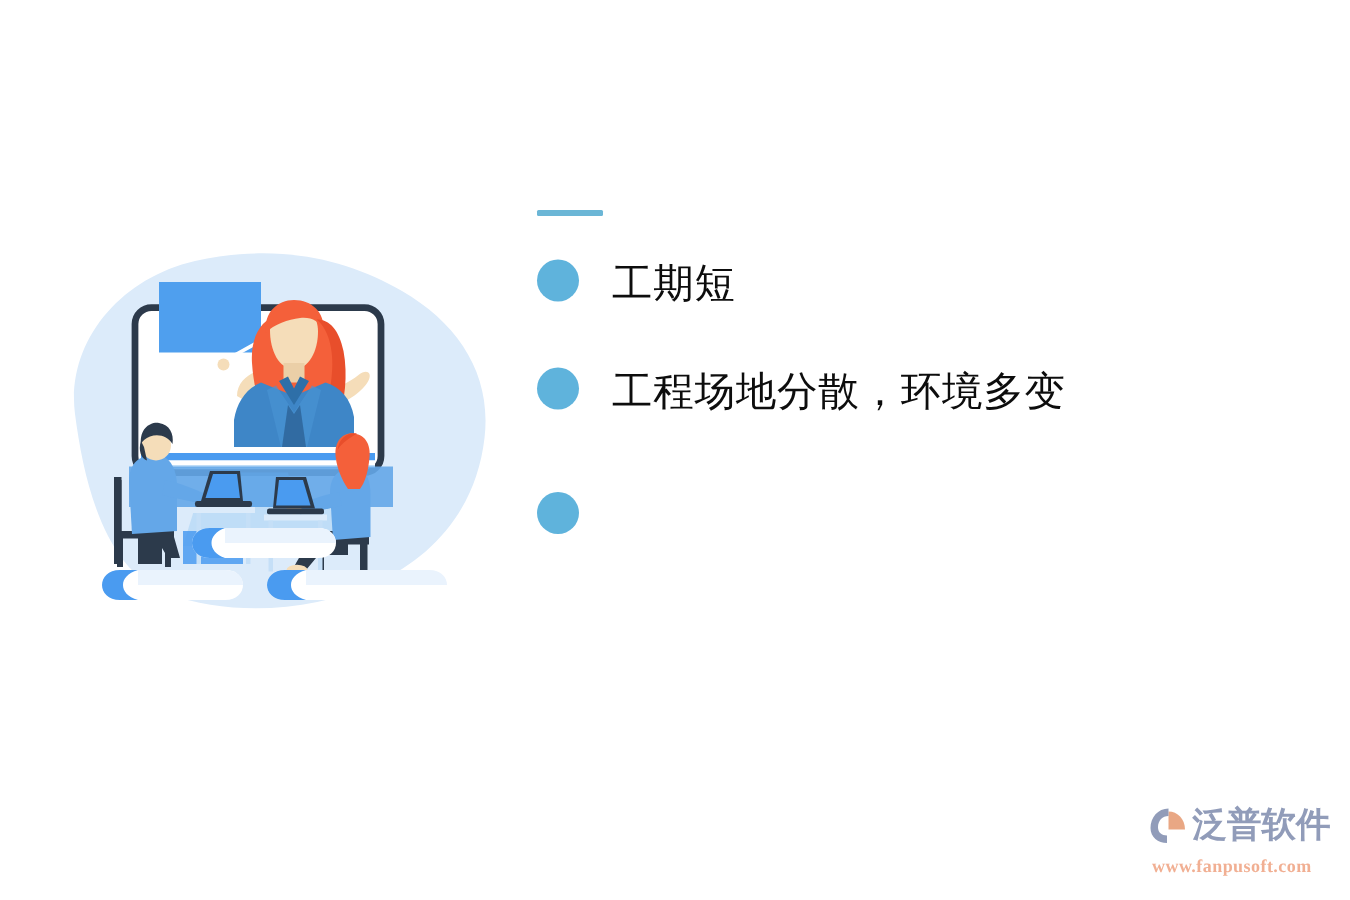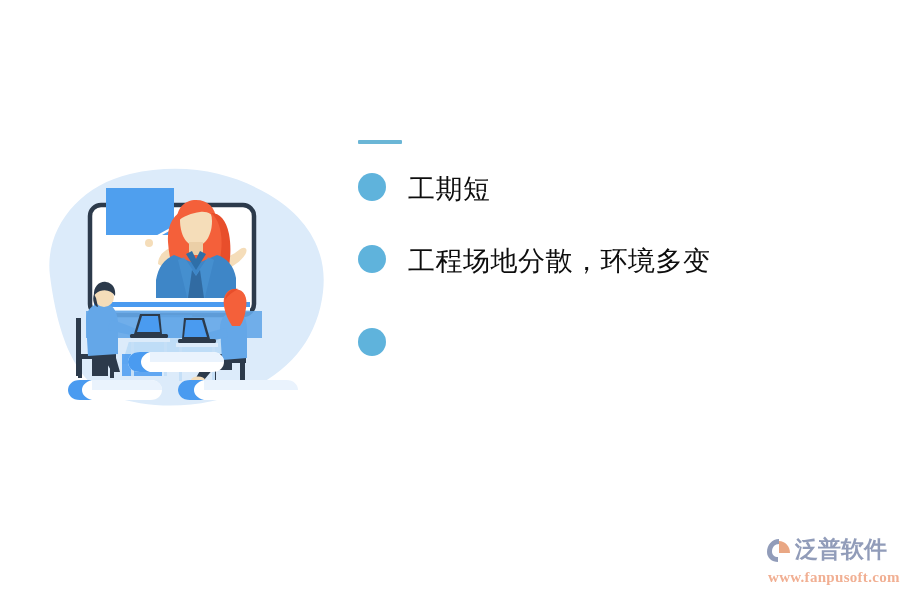--- a/index.html
+++ b/index.html
@@ -105,21 +105,21 @@
   #wm-brand {
     font-size: 23px;
     line-height: 26px;
     color: #8894b4;
     font-weight: 700;
     letter-spacing: 0px;
     margin-left: 1px;
     white-space: nowrap;
   }
   #wm-url {
-    font-size: 15px;
+    font-size: 12px;
     line-height: 16px;
     color: #f0a98a;
     letter-spacing: 0.3px;
     font-family: "Liberation Serif", "DejaVu Serif", serif;
     font-weight: 700;
     margin-top: 1px;
     margin-left: 2px;
     white-space: nowrap;
   }
 </style>

